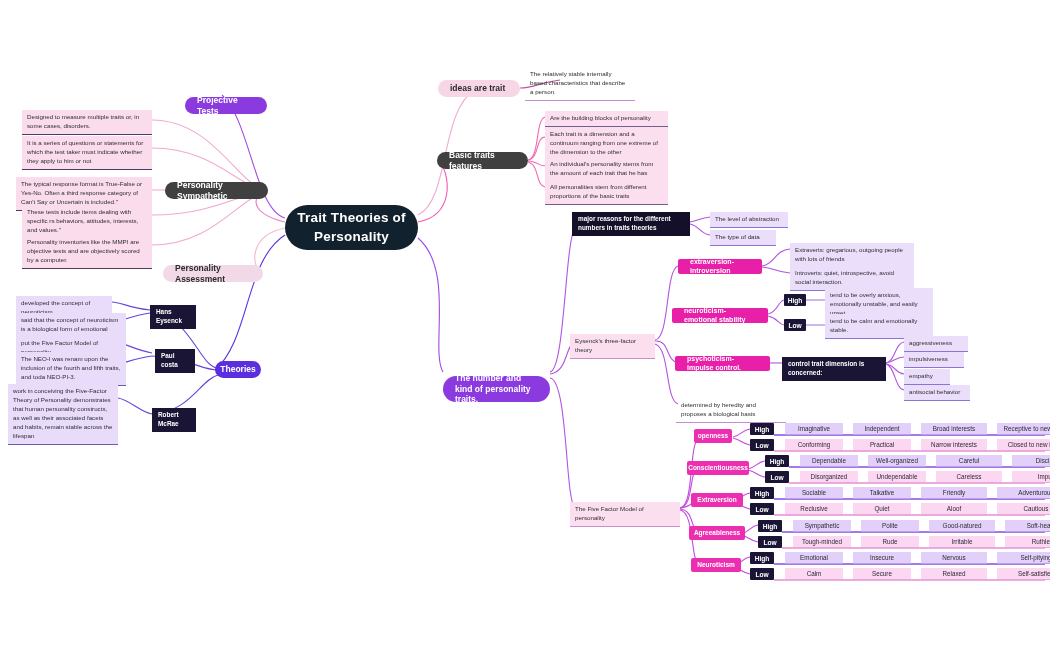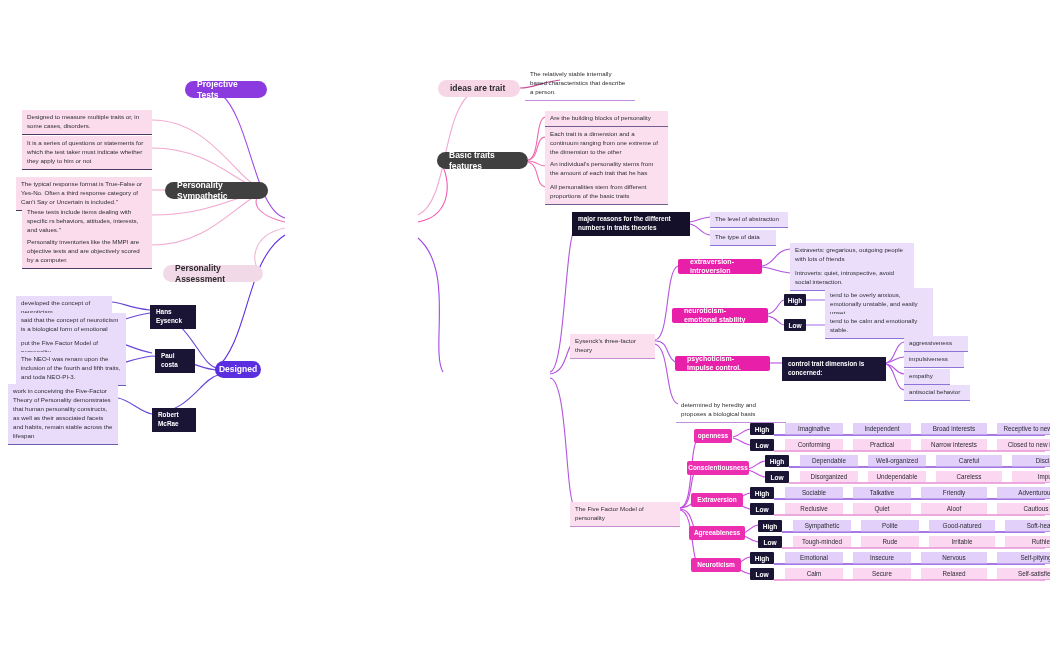--- a/index.html
+++ b/index.html
@@ -18,21 +18,21 @@
     font-size:13.5px;font-weight:bold;line-height:1.35;
     display:flex;align-items:center;justify-content:center;text-align:center;
     padding:6px 12px;letter-spacing:.2px;
   }
 
   
   .pill{
     border-radius:14px;display:flex;align-items:center;
     padding:5px 12px;font-weight:bold;line-height:1.25;
   }
-  .pill-purple{background:#8b3ae0;color:#fff;font-size:8.5px;}
+  .pill-purple{background:#8b3ae0;color:#fff;font-size:8.5px;margin-top:16px;}
   .pill-violet{background:#5b2fe0;color:#fff;font-size:8.5px;}
   .pill-pinkdeep{background:#404040;color:#fff;font-size:8.5px;}
   .pill-pinklight{background:#f7d6e6;color:#2b2b2b;font-size:8.5px;}
   .pill-pinkpale{background:#f2d9e8;color:#2b2b2b;font-size:8.5px;}
   .pill-magenta{background:#e81fa8;color:#fff;font-size:7px;}
   .pill-magenta2{background:#ec2fb0;color:#fff;font-size:6.5px;}
 
   
   .leaf{
     font-size:6.2px;line-height:1.45;color:#2d2d33;
@@ -146,35 +146,38 @@
     <path d="M748 470 C757 472 757 476 765 477" stroke="#c44ae0"></path>
     <path d="M733 501 C742 499 742 494 750 493" stroke="#c44ae0"></path>
     <path d="M733 502 C742 504 742 508 750 509" stroke="#c44ae0"></path>
     <path d="M741 534 C750 532 750 526 758 525" stroke="#c44ae0"></path>
     <path d="M741 535 C750 537 750 541 758 542" stroke="#c44ae0"></path>
     <path d="M733 566 C742 564 742 558 750 557" stroke="#c44ae0"></path>
     <path d="M733 567 C742 569 742 573 750 574" stroke="#c44ae0"></path>
   </g>
 </svg>
 
+<div class="node central" style="left:285px;top:205px;width:133px;height:45px;">
+  <span>Trait Theories of Personality</span>
+</div>
 
 <div class="node pill pill-purple" style="left:185px;top:81px;width:82px;height:17px;">
   <span>Projective Tests</span>
 </div>
 
 <div class="node pill pill-pinkdeep" style="left:165px;top:182px;width:103px;height:17px;">
   <span>Personality Sympathetic</span>
 </div>
 
 <div class="node pill pill-pinkpale" style="left:163px;top:265px;width:100px;height:17px;justify-content:flex-end;">
   <span>Personality Assessment</span>
 </div>
 
 <div class="node pill pill-violet" style="left:215px;top:361px;width:46px;height:17px;justify-content:center;">
-  <span>Designed</span>
+  <span>Theories</span>
 </div>
 
 <div class="node leaf leaf-pink" style="left:22px;top:110px;width:130px;">
   <span>Designed to measure multiple traits or, in some cases, disorders.</span>
 </div>
 <div class="node leaf leaf-pink" style="left:22px;top:136px;width:130px;">
   <span>It is a series of questions or statements for which the test taker must indicate whether they apply to him or not</span>
 </div>
 <div class="node leaf leaf-pink" style="left:16px;top:177px;width:136px;">
   <span>The typical response format is True-False or Yes-No. Often a third response category of Can't Say or Uncertain is included."</span>
@@ -229,20 +232,23 @@
 <div class="node leaf leaf-pink2" style="left:545px;top:127px;width:123px;">
   <span> Each trait is a dimension and a continuum ranging from one extreme of the dimension to the other</span>
 </div>
 <div class="node leaf leaf-pink2" style="left:545px;top:157px;width:123px;">
   <span>An individual's personality stems from the amount of each trait that he has</span>
 </div>
 <div class="node leaf leaf-pink2" style="left:545px;top:180px;width:123px;">
   <span>All personalities stem from different proportions of the basic traits</span>
 </div>
 
+<div class="node pill pill-purple" style="left:443px;top:360px;width:107px;height:26px;">
+  <span>The number and kind of personality traits.</span>
+</div>
 
 <div class="node dark dark-wide" style="left:572px;top:212px;width:118px;">
   <span>major reasons for the different numbers in traits theories</span>
 </div>
 <div class="node leaf leaf-lav2" style="left:710px;top:212px;width:78px;">
   <span>The level of abstraction</span>
 </div>
 <div class="node leaf leaf-lav2" style="left:710px;top:230px;width:66px;">
   <span>The type of data</span>
 </div>

